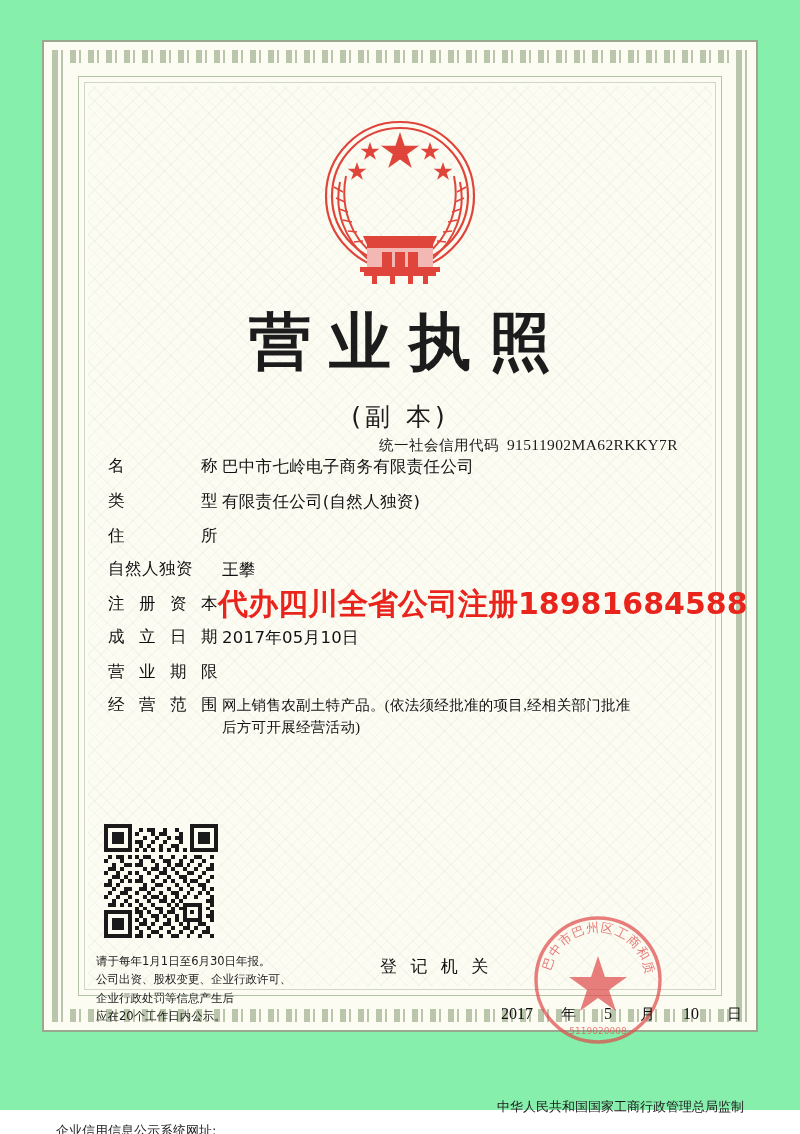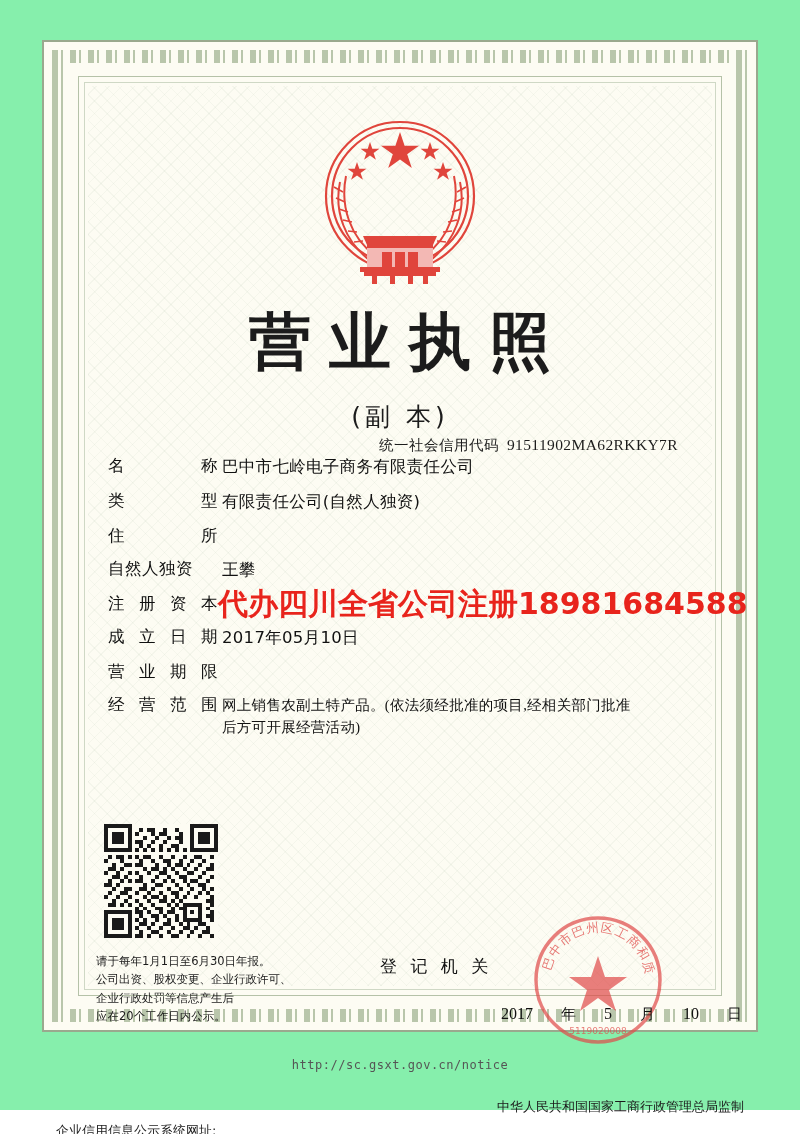--- a/index.html
+++ b/index.html
@@ -642,18 +642,17 @@
         <textPath href="#sealArc" startOffset="6%">巴中市巴州区工商和质量技术监督管理局</textPath>
       </text>
       <text x="80" y="134" text-anchor="middle" font-family="'DejaVu Sans','Liberation Sans',sans-serif" font-size="9" fill="#e04a48" opacity="0.8">5119020008</text>
     </svg>
   </div>
 
   <div class="issue-date">
     <span class="num">2017</span><span class="gap"></span><span>年</span><span class="gap"></span><span class="num">5</span><span class="gap"></span><span>月</span><span class="gap"></span><span class="num">10</span><span class="gap"></span><span>日</span>
   </div>
 
-  <div class="site-url">http://sc.gsxt.gov.cn/notice</div>
 
   <div class="footer-left">企业信用信息公示系统网址:</div>
   <div class="footer-right">中华人民共和国国家工商行政管理总局监制</div>
 
 </div>
 
 </body></html>

